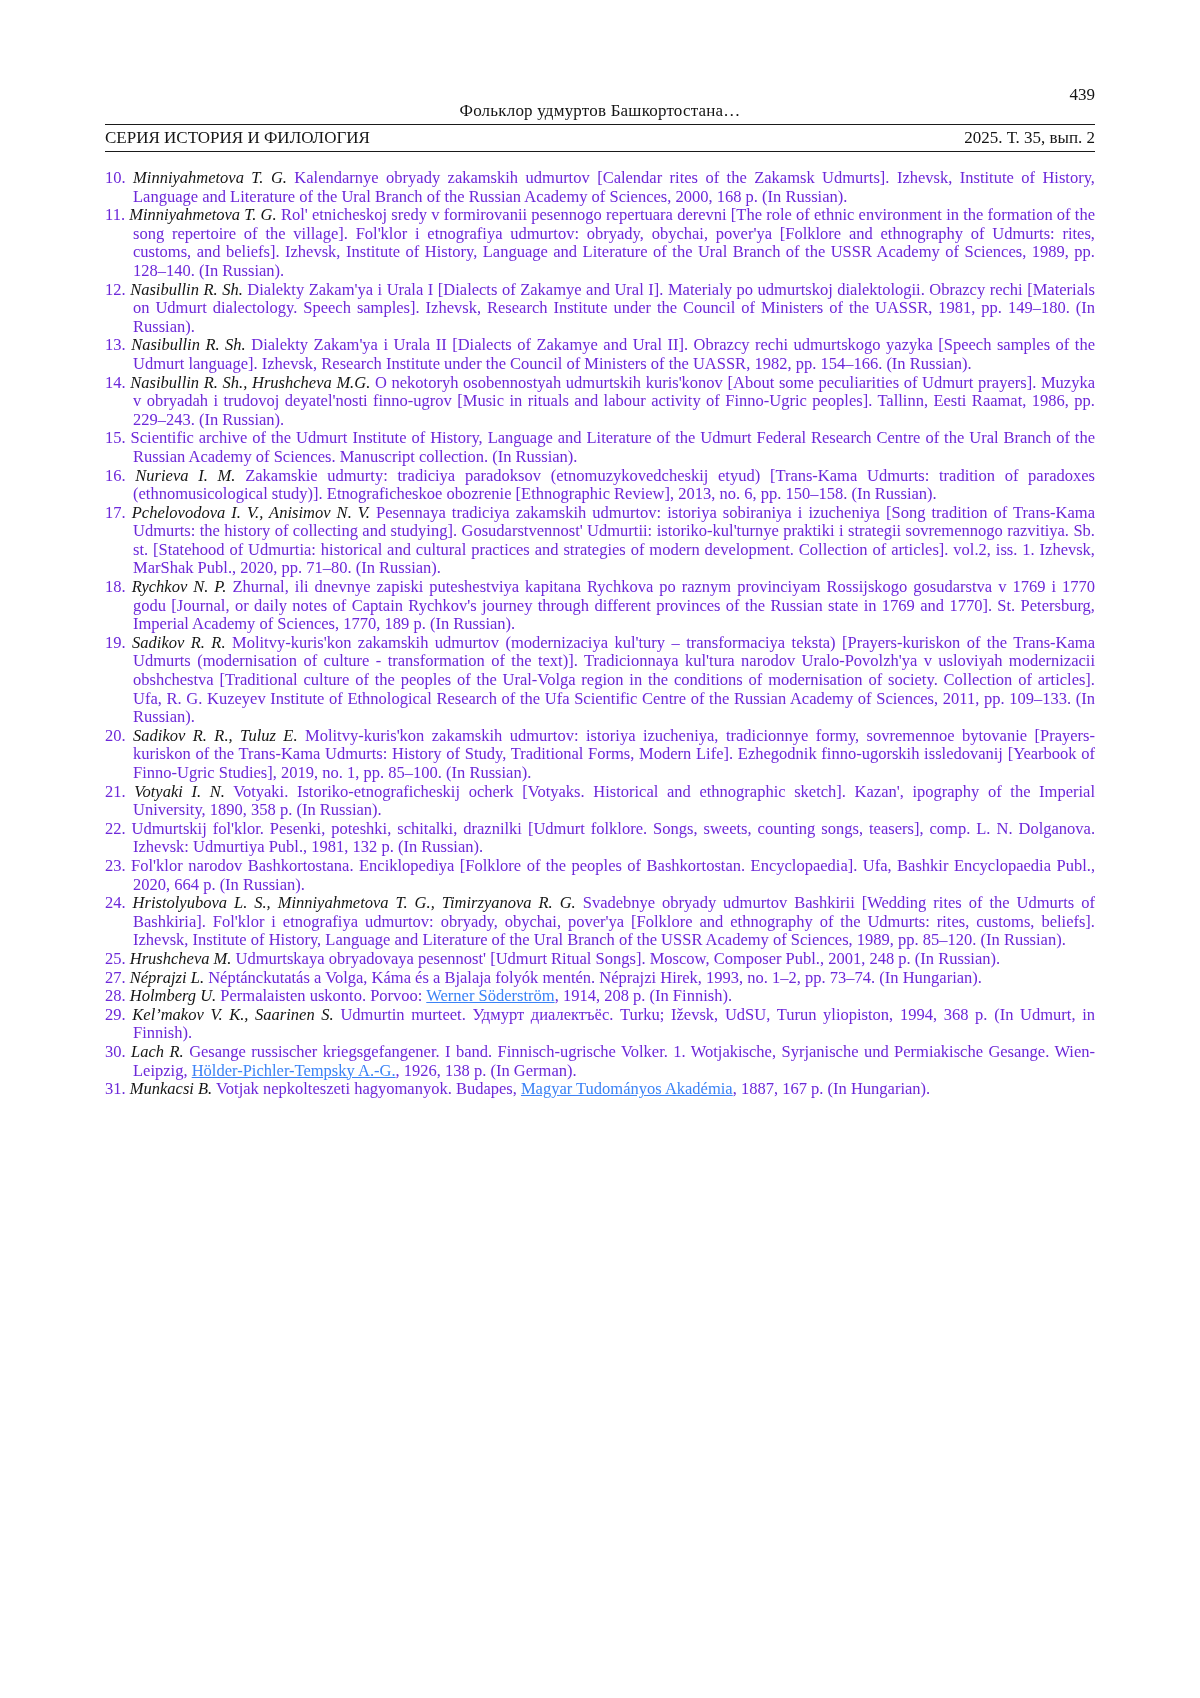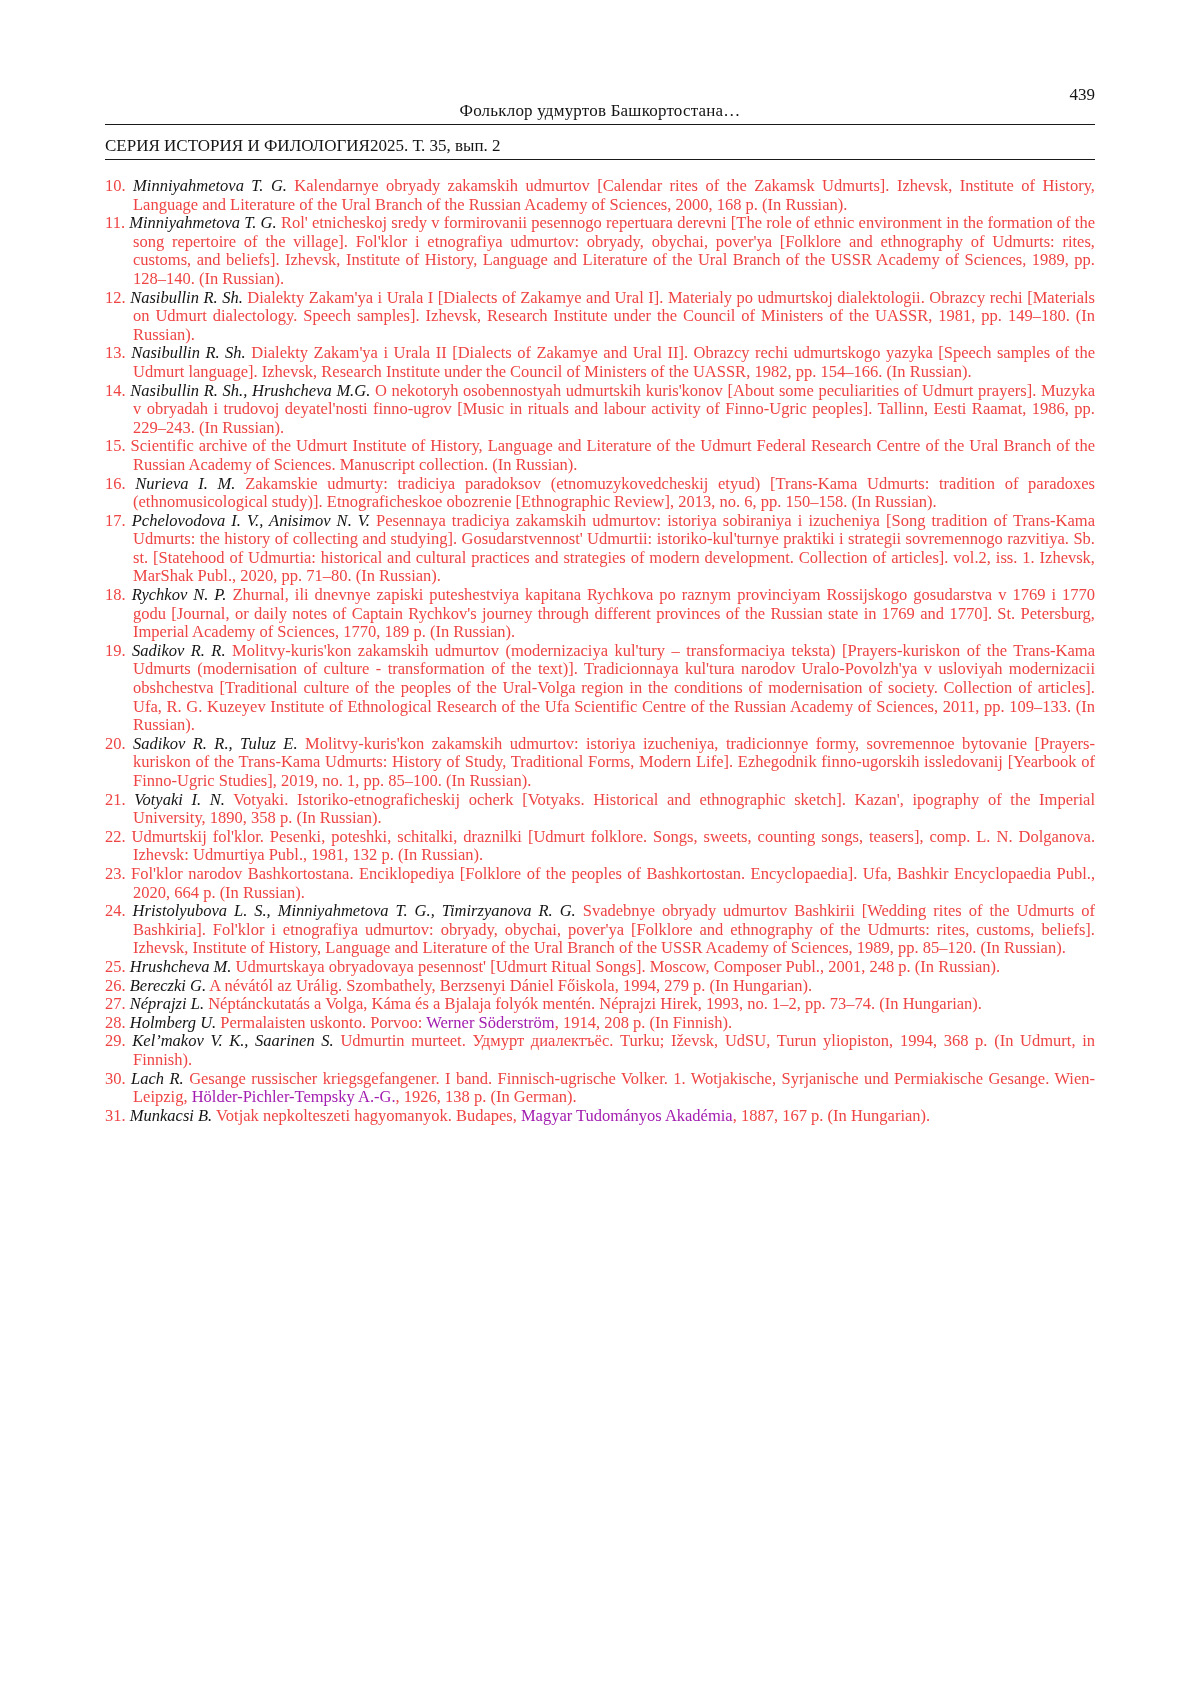--- a/index.html
+++ b/index.html
@@ -30,37 +30,37 @@
     right: 0;
     bottom: 16px;
   }
   .rule {
     border-bottom: 1.7px solid #1a1a1a;
   }
   .rule-top { margin-top: 3px; }
   .rule-bottom { margin-top: 3px; }
   .header-row2 {
     display: flex;
-    justify-content: flex-start;
-    margin-top: 10px;
+    justify-content: space-between;
+    margin-top: 2px;
     line-height: 21px;
   }
   .refs {
     margin-top: 17px;
     font-size: 16.5px;
     line-height: 18.6px;
     text-align: justify;
   }
   .ref {
     padding-left: 28px;
     text-indent: -28px;
   }
   .ref .it { font-style: italic; }
-  .ref .link { color: #a21caf; }
-  .ref .txt, .ref .ref-num { color: #ef4444; }
+  .ref .link { color: #3b82f6; text-decoration: underline; }
+  .ref .txt, .ref .ref-num { color: #6d28d9; }
 </style>
 </head>
 <body>
 
 <div class="page">
   <header class="page-header">
     <div class="header-row1">
       <span class="running-title">Фольклор удмуртов Башкортостана…</span>
       <span class="page-number">439</span>
     </div>
@@ -82,20 +82,19 @@
       <p class="ref"><span class="ref-num">16. </span><span class="it">Nurieva I. M.</span><span class="txt"> Zakamskie udmurty: tradiciya paradoksov (etnomuzykovedcheskij etyud) [Trans-Kama Udmurts: tradition of paradoxes (ethnomusicological study)]. Etnograficheskoe obozrenie [Ethnographic Review], 2013, no. 6, pp. 150–158. (In Russian).</span></p>
       <p class="ref"><span class="ref-num">17. </span><span class="it">Pchelovodova I. V., Anisimov N. V.</span><span class="txt"> Pesennaya tradiciya zakamskih udmurtov: istoriya sobiraniya i izucheniya [Song tradition of Trans-Kama Udmurts: the history of collecting and studying]. Gosudarstvennost' Udmurtii: istoriko-kul'turnye praktiki i strategii sovremennogo razvitiya. Sb. st. [Statehood of Udmurtia: historical and cultural practices and strategies of modern development. Collection of articles]. vol.2, iss. 1. Izhevsk, MarShak Publ., 2020, pp. 71–80. (In Russian).</span></p>
       <p class="ref"><span class="ref-num">18. </span><span class="it">Rychkov N. P.</span><span class="txt"> Zhurnal, ili dnevnye zapiski puteshestviya kapitana Rychkova po raznym provinciyam Rossijskogo gosudarstva v 1769 i 1770 godu [Journal, or daily notes of Captain Rychkov's journey through different provinces of the Russian state in 1769 and 1770]. St. Petersburg, Imperial Academy of Sciences, 1770, 189 p. (In Russian).</span></p>
       <p class="ref"><span class="ref-num">19. </span><span class="it">Sadikov R. R.</span><span class="txt"> Molitvy-kuris'kon zakamskih udmurtov (modernizaciya kul'tury – transformaciya teksta) [Prayers-kuriskon of the Trans-Kama Udmurts (modernisation of culture - transformation of the text)]. Tradicionnaya kul'tura narodov Uralo-Povolzh'ya v usloviyah modernizacii obshchestva [Traditional culture of the peoples of the Ural-Volga region in the conditions of modernisation of society. Collection of articles]. Ufa, R. G. Kuzeyev Institute of Ethnological Research of the Ufa Scientific Centre of the Russian Academy of Sciences, 2011, pp. 109–133. (In Russian).</span></p>
       <p class="ref"><span class="ref-num">20. </span><span class="it">Sadikov R. R., Tuluz E.</span><span class="txt"> Molitvy-kuris'kon zakamskih udmurtov: istoriya izucheniya, tradicionnye formy, sovremennoe bytovanie [Prayers-kuriskon of the Trans-Kama Udmurts: History of Study, Traditional Forms, Modern Life]. Ezhegodnik finno-ugorskih issledovanij [Yearbook of Finno-Ugric Studies], 2019, no. 1, pp. 85–100. (In Russian).</span></p>
       <p class="ref"><span class="ref-num">21. </span><span class="it">Votyaki I. N.</span><span class="txt"> Votyaki. Istoriko-etnograficheskij ocherk [Votyaks. Historical and ethnographic sketch]. Kazan', ipography of the Imperial University, 1890, 358 p. (In Russian).</span></p>
       <p class="ref"><span class="ref-num">22. </span><span class="txt">Udmurtskij fol'klor. Pesenki, poteshki, schitalki, draznilki [Udmurt folklore. Songs, sweets, counting songs, teasers], comp. L. N. Dolganova. Izhevsk: Udmurtiya Publ., 1981, 132 p. (In Russian).</span></p>
       <p class="ref"><span class="ref-num">23. </span><span class="txt">Fol'klor narodov Bashkortostana. Enciklopediya [Folklore of the peoples of Bashkortostan. Encyclopaedia]. Ufa, Bashkir Encyclopaedia Publ., 2020, 664 p. (In Russian).</span></p>
       <p class="ref"><span class="ref-num">24. </span><span class="it">Hristolyubova L. S., Minniyahmetova T. G., Timirzyanova R. G.</span><span class="txt">  Svadebnye obryady udmurtov Bashkirii [Wedding rites of the Udmurts of Bashkiria]. Fol'klor i etnografiya udmurtov: obryady, obychai, pover'ya [Folklore and ethnography of the Udmurts: rites, customs, beliefs]. Izhevsk, Institute of History, Language and Literature of the Ural Branch of the USSR Academy of Sciences, 1989, pp. 85–120. (In Russian).</span></p>
       <p class="ref"><span class="ref-num">25. </span><span class="it">Hrushcheva M.</span><span class="txt"> Udmurtskaya obryadovaya pesennost' [Udmurt Ritual Songs]. Moscow, Composer Publ., 2001, 248 p. (In Russian).</span></p>
-      <p class="ref"><span class="ref-num">26. </span><span class="it">Bereczki G.</span><span class="txt"> A névától az Urálig. Szombathely, Berzsenyi Dániel Főiskola, 1994, 279 p. (In Hungarian).</span></p>
       <p class="ref"><span class="ref-num">27. </span><span class="it">Néprajzi L.</span><span class="txt"> Néptánckutatás a Volga, Káma és a Bjalaja folyók mentén. Néprajzi Hirek, 1993, no. 1–2, pp. 73–74. (In Hungarian).</span></p>
       <p class="ref"><span class="ref-num">28. </span><span class="it">Holmberg U.</span><span class="txt"> Permalaisten uskonto. Porvoo: </span><span class="link">Werner Söderström</span><span class="txt">, 1914, 208 p. (In Finnish).</span></p>
       <p class="ref"><span class="ref-num">29. </span><span class="it">Kel’makov V. K., Saarinen S.</span><span class="txt"> Udmurtin murteet. Удмурт диалектъёс. Turku; Iževsk, UdSU, Turun yliopiston, 1994, 368 p. (In Udmurt, in Finnish).</span></p>
       <p class="ref"><span class="ref-num">30. </span><span class="it">Lach R.</span><span class="txt"> Gesange russischer kriegsgefangener. I band. Finnisch-ugrische Volker. 1. Wotjakische, Syrjanische und Permiakische Gesange. Wien-Leipzig, </span><span class="link">Hölder-Pichler-Tempsky A.-G.</span><span class="txt">, 1926, 138 p. (In German).</span></p>
       <p class="ref"><span class="ref-num">31. </span><span class="it">Munkacsi B.</span><span class="txt"> Votjak nepkolteszeti hagyomanyok. Budapes, </span><span class="link">Magyar Tudományos Akadémia</span><span class="txt">, 1887, 167 p. (In Hungarian).</span></p>
     </main>
 </div>
 
 </body></html>

